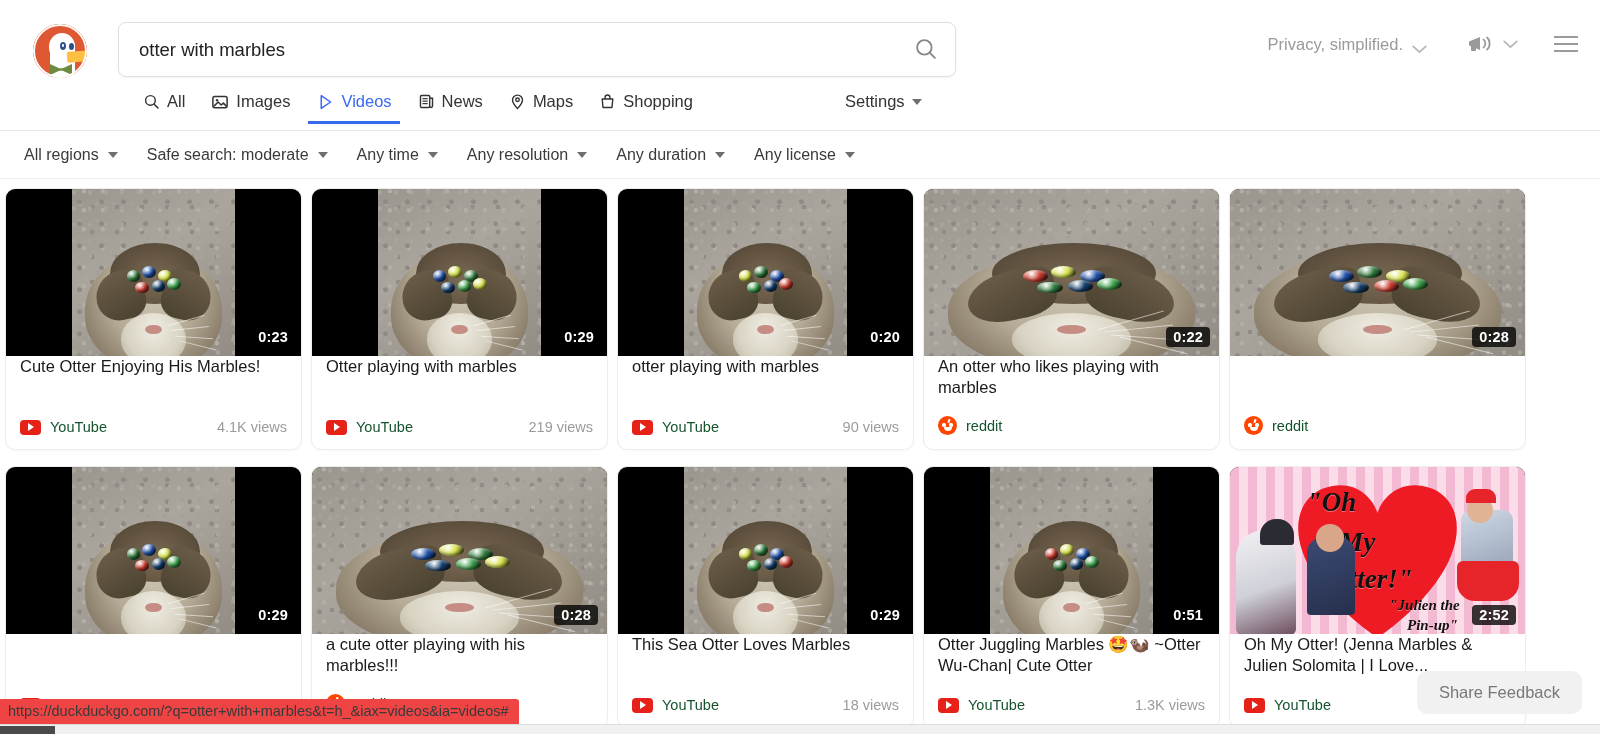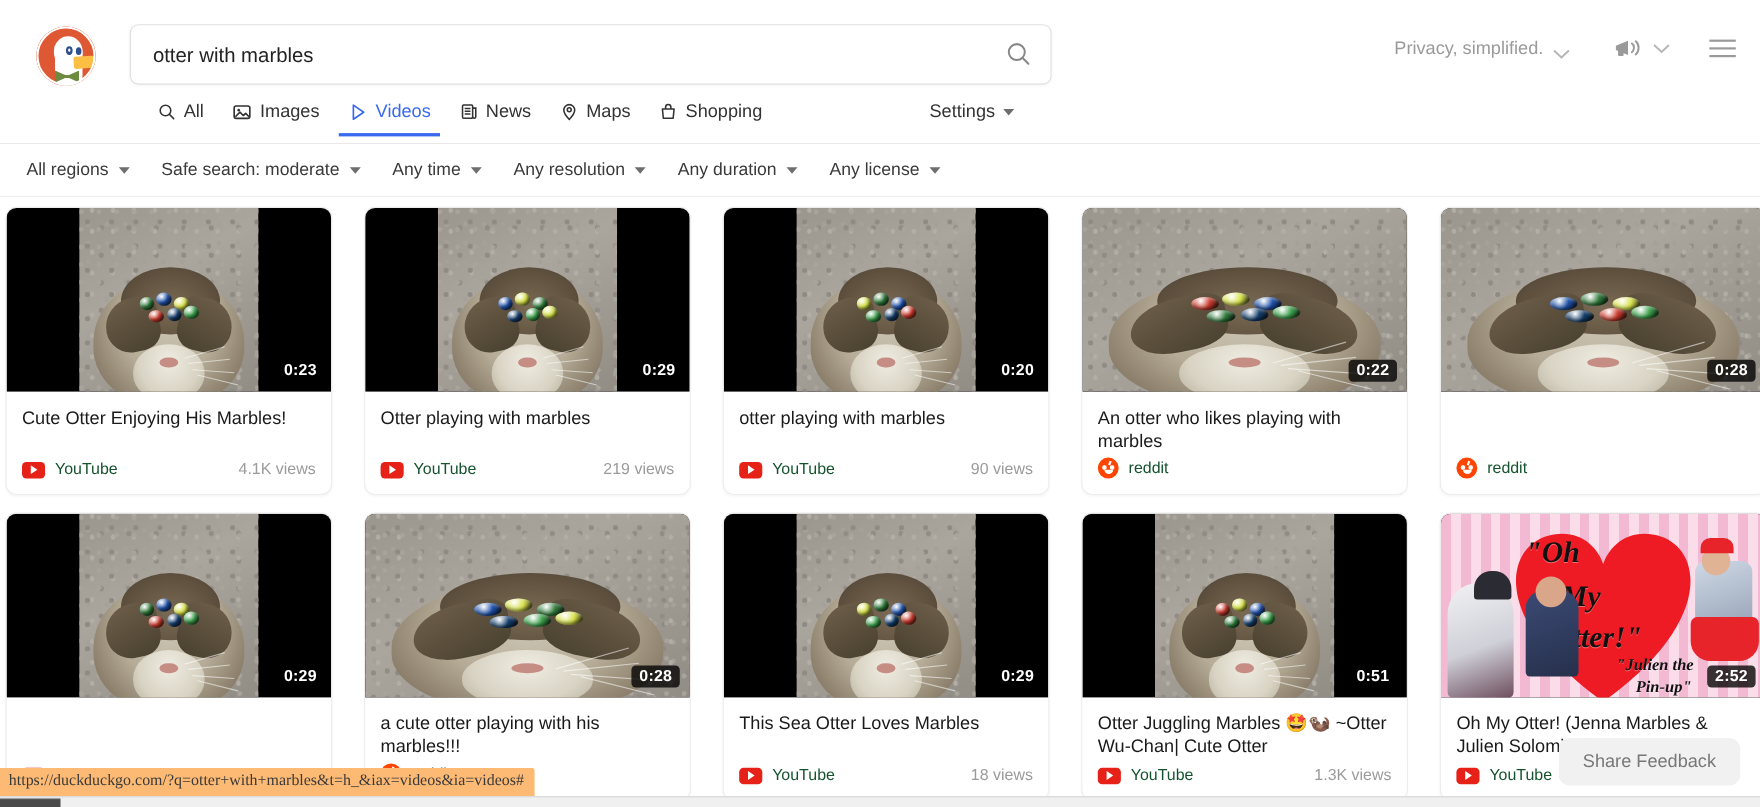--- a/index.html
+++ b/index.html
@@ -161,21 +161,21 @@
     margin-right: 29px; cursor: pointer; white-space:nowrap;
   }
   .caret { width:0;height:0;border-left:5px solid transparent;border-right:5px solid transparent;border-top:6px solid #6e6e6e; }
 
   
   .results {
     position: relative;
     padding: 9px 0 0 5px;
     display: grid;
     grid-template-columns: repeat(5, 297px);
-    gap: 16px 29px;
+    gap: 16px 9px;
     width: 1372px;
   }
   .card {
     background: #fff;
     border: 1px solid #ededed;
     border-radius: 10px;
     overflow: hidden;
     height: 262px;
     box-shadow: 0 1px 2px rgba(0,0,0,0.03);
     cursor: pointer;
@@ -204,21 +204,21 @@
     position:absolute; right: 9px; bottom: 9px;
     background: rgba(0,0,0,0.78);
     color:#fff; font-size: 14.5px; font-weight: bold;
     padding: 2px 7px; border-radius: 4px;
     letter-spacing: 0.2px;
     z-index: 4;
   }
   .dur.plain { background: transparent; padding: 2px 4px; }
 
   .cbody {
-    padding: 14px 14px 0 14px;
+    padding: 0 14px 0 14px;
     flex: 1;
     display:flex; flex-direction:column;
   }
   .ctitle {
     font-size: 16.5px;
     line-height: 21px;
     color: #1a1a1a;
     font-weight: 500;
     max-height: 44px;
     overflow: hidden;
@@ -316,28 +316,28 @@
   .meme-t {
     position:absolute; color:#111; font-family:"Liberation Serif", serif;
     font-style: italic; font-weight:bold;
     text-shadow: 0 1px 0 rgba(255,255,255,.35);
   }
   .fig { position:absolute; }
 
   
   .statusbar {
     position: fixed; left: 0; bottom: 10px;
-    background: #fdba74;
+    background: #ef4444;
     color: #3a3a3a;
     font-size: 14.5px;
     padding: 4px 10px 5px 8px;
     border-top-right-radius: 3px;
     z-index: 50;
     white-space: nowrap;
-    font-family: Liberation Serif, serif;
+    font-family: Liberation Sans, sans-serif;
   }
   .feedback {
     position: fixed; right: 18px; bottom: 20px;
     background: #f1f1f1;
     color: #787878;
     font-size: 16.5px;
     padding: 12px 22px;
     border-radius: 10px;
     z-index: 50;
     cursor:pointer;

